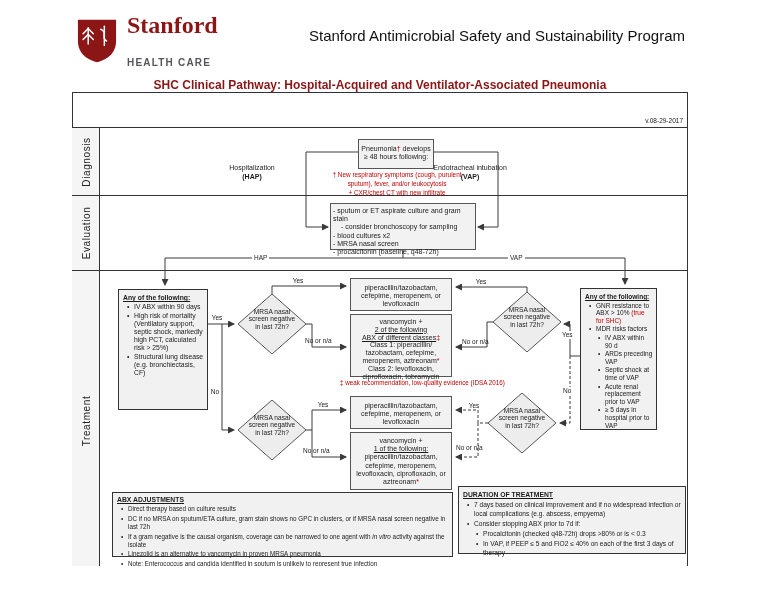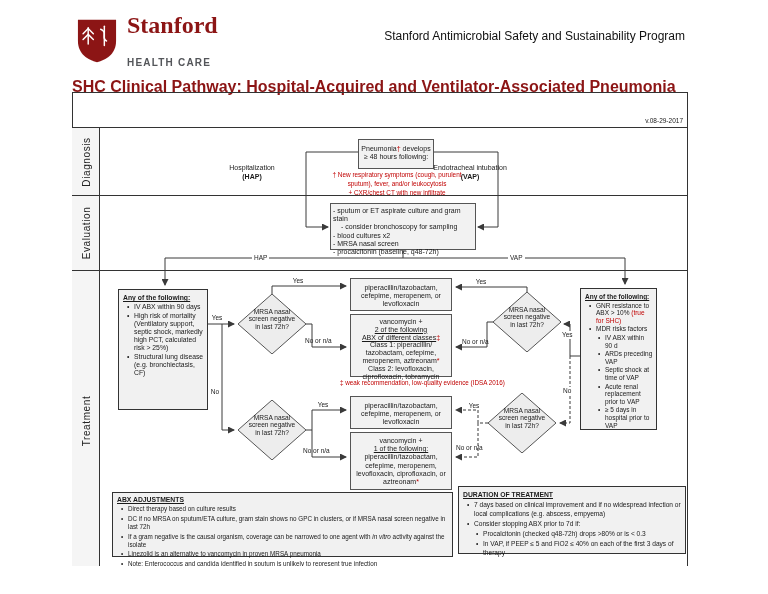--- a/index.html
+++ b/index.html
@@ -5,23 +5,23 @@
   html,body{margin:0;padding:0;background:#fff;}
   #page{position:relative;width:768px;height:566px;background:#fff;overflow:hidden;
         font-family:"Liberation Sans",sans-serif;color:#1a1a1a;}
 
   
   .logo{position:absolute;left:75px;top:13px;display:flex;align-items:center;}
   .logo-shield{width:44px;height:48px;}
   .logo-text{margin-left:8px;}
   .brand{font-family:"Liberation Serif",serif;font-size:24px;font-weight:bold;color:#8C1515;line-height:24px;}
   .brand-sub{font-size:10px;font-weight:bold;letter-spacing:1.2px;color:#54565a;margin-top:20px;}
-  .program-block{position:absolute;right:83px;top:30px;text-align:right;font-size:12px;line-height:12px;color:#111;}
-  .page-title{position:absolute;left:72px;top:78px;width:616px;
-              font-size:16px;font-weight:bold;color:#8C1515;}
+  .program-block{position:absolute;right:83px;top:30px;text-align:right;font-size:15px;line-height:12px;color:#111;}
+  .page-title{position:absolute;left:72px;top:78px;width:616px;text-align:center;
+              font-size:12px;font-weight:bold;color:#8C1515;}
 
   
   .chart-frame{position:absolute;left:72px;top:92px;width:616px;height:478px;border:1.2px solid #333;box-sizing:border-box;}
   .chart-header{position:absolute;left:72px;top:92px;width:616px;height:21px;border:1.2px solid #333;box-sizing:border-box;
                 text-align:center;font-size:10px;font-weight:bold;padding-top:5px;background:#fff;}
   .chart-version{position:absolute;left:72px;top:113px;width:616px;height:15px;border-bottom:1px solid #333;box-sizing:border-box;
                  text-align:right;font-size:6.5px;padding:4px 5px 0 0;}
   .secrow{position:absolute;left:72px;width:616px;box-sizing:border-box;}
   .secrow .labelcell{position:absolute;left:0;top:0;width:28px;height:100%;border-right:1px solid #333;background:#f5f5f5;box-sizing:border-box;}
   .labelcell span{position:absolute;left:50%;top:50%;transform:translate(-50%,-50%) rotate(-90deg);

